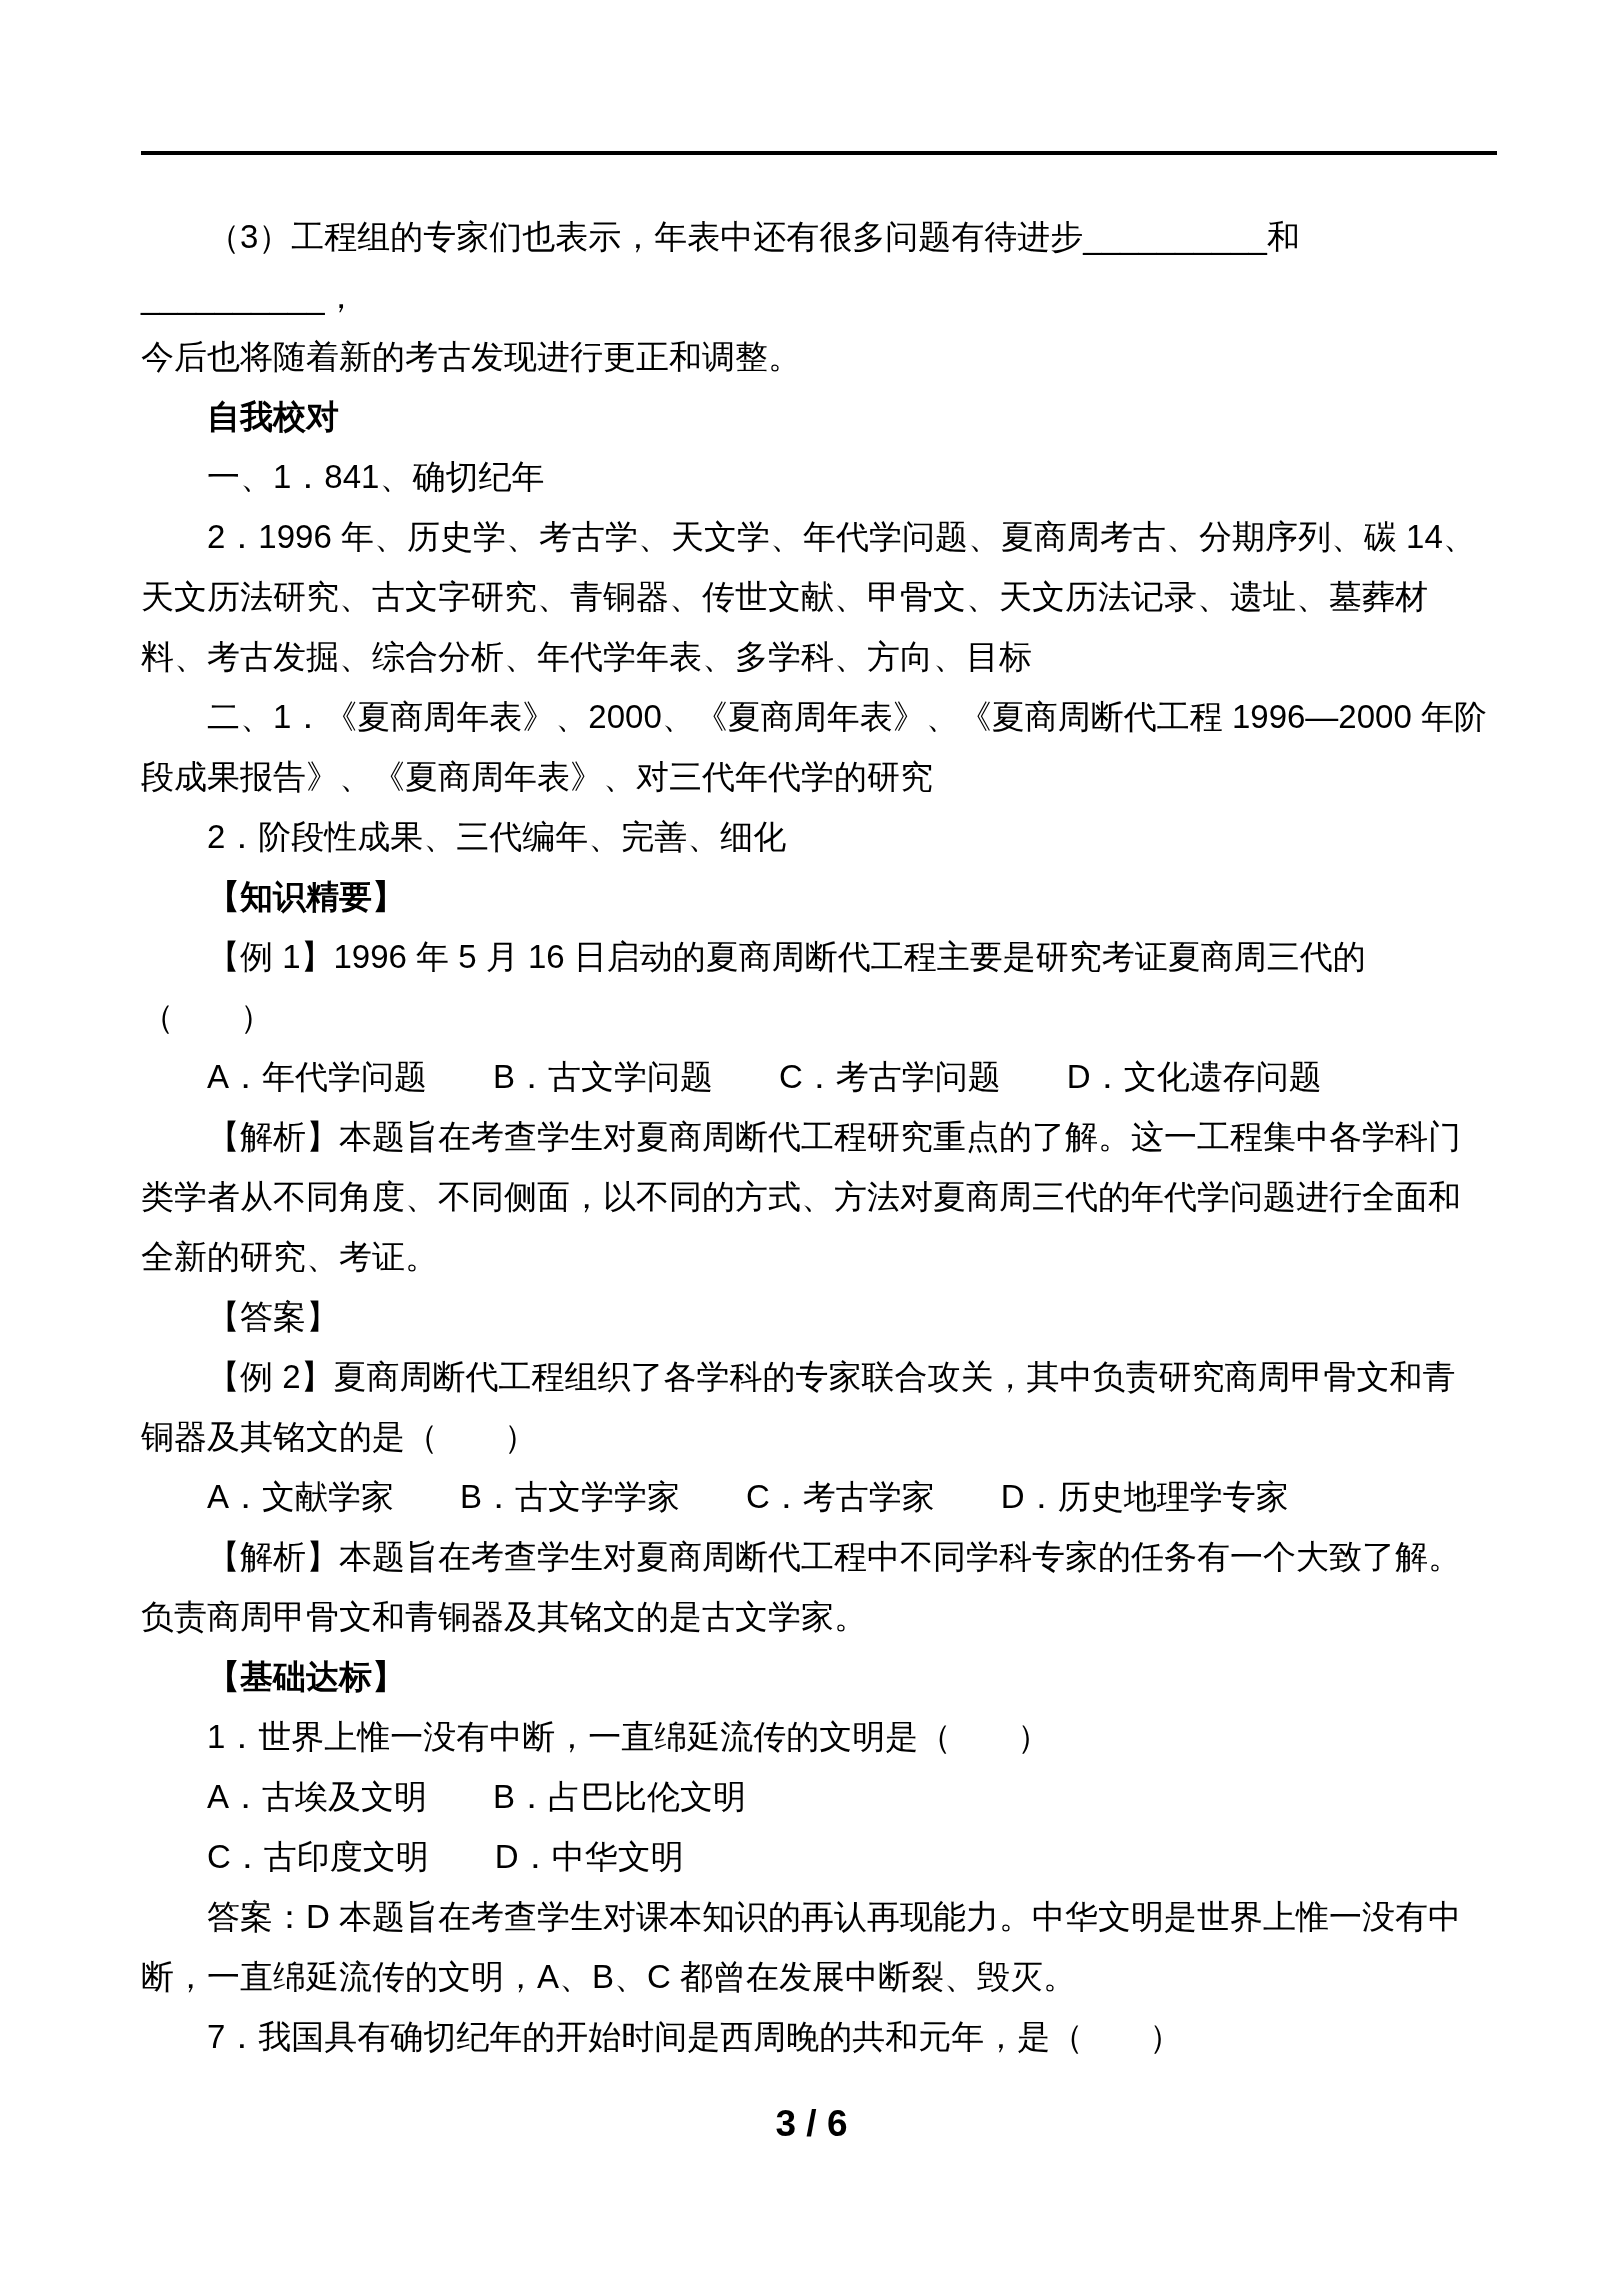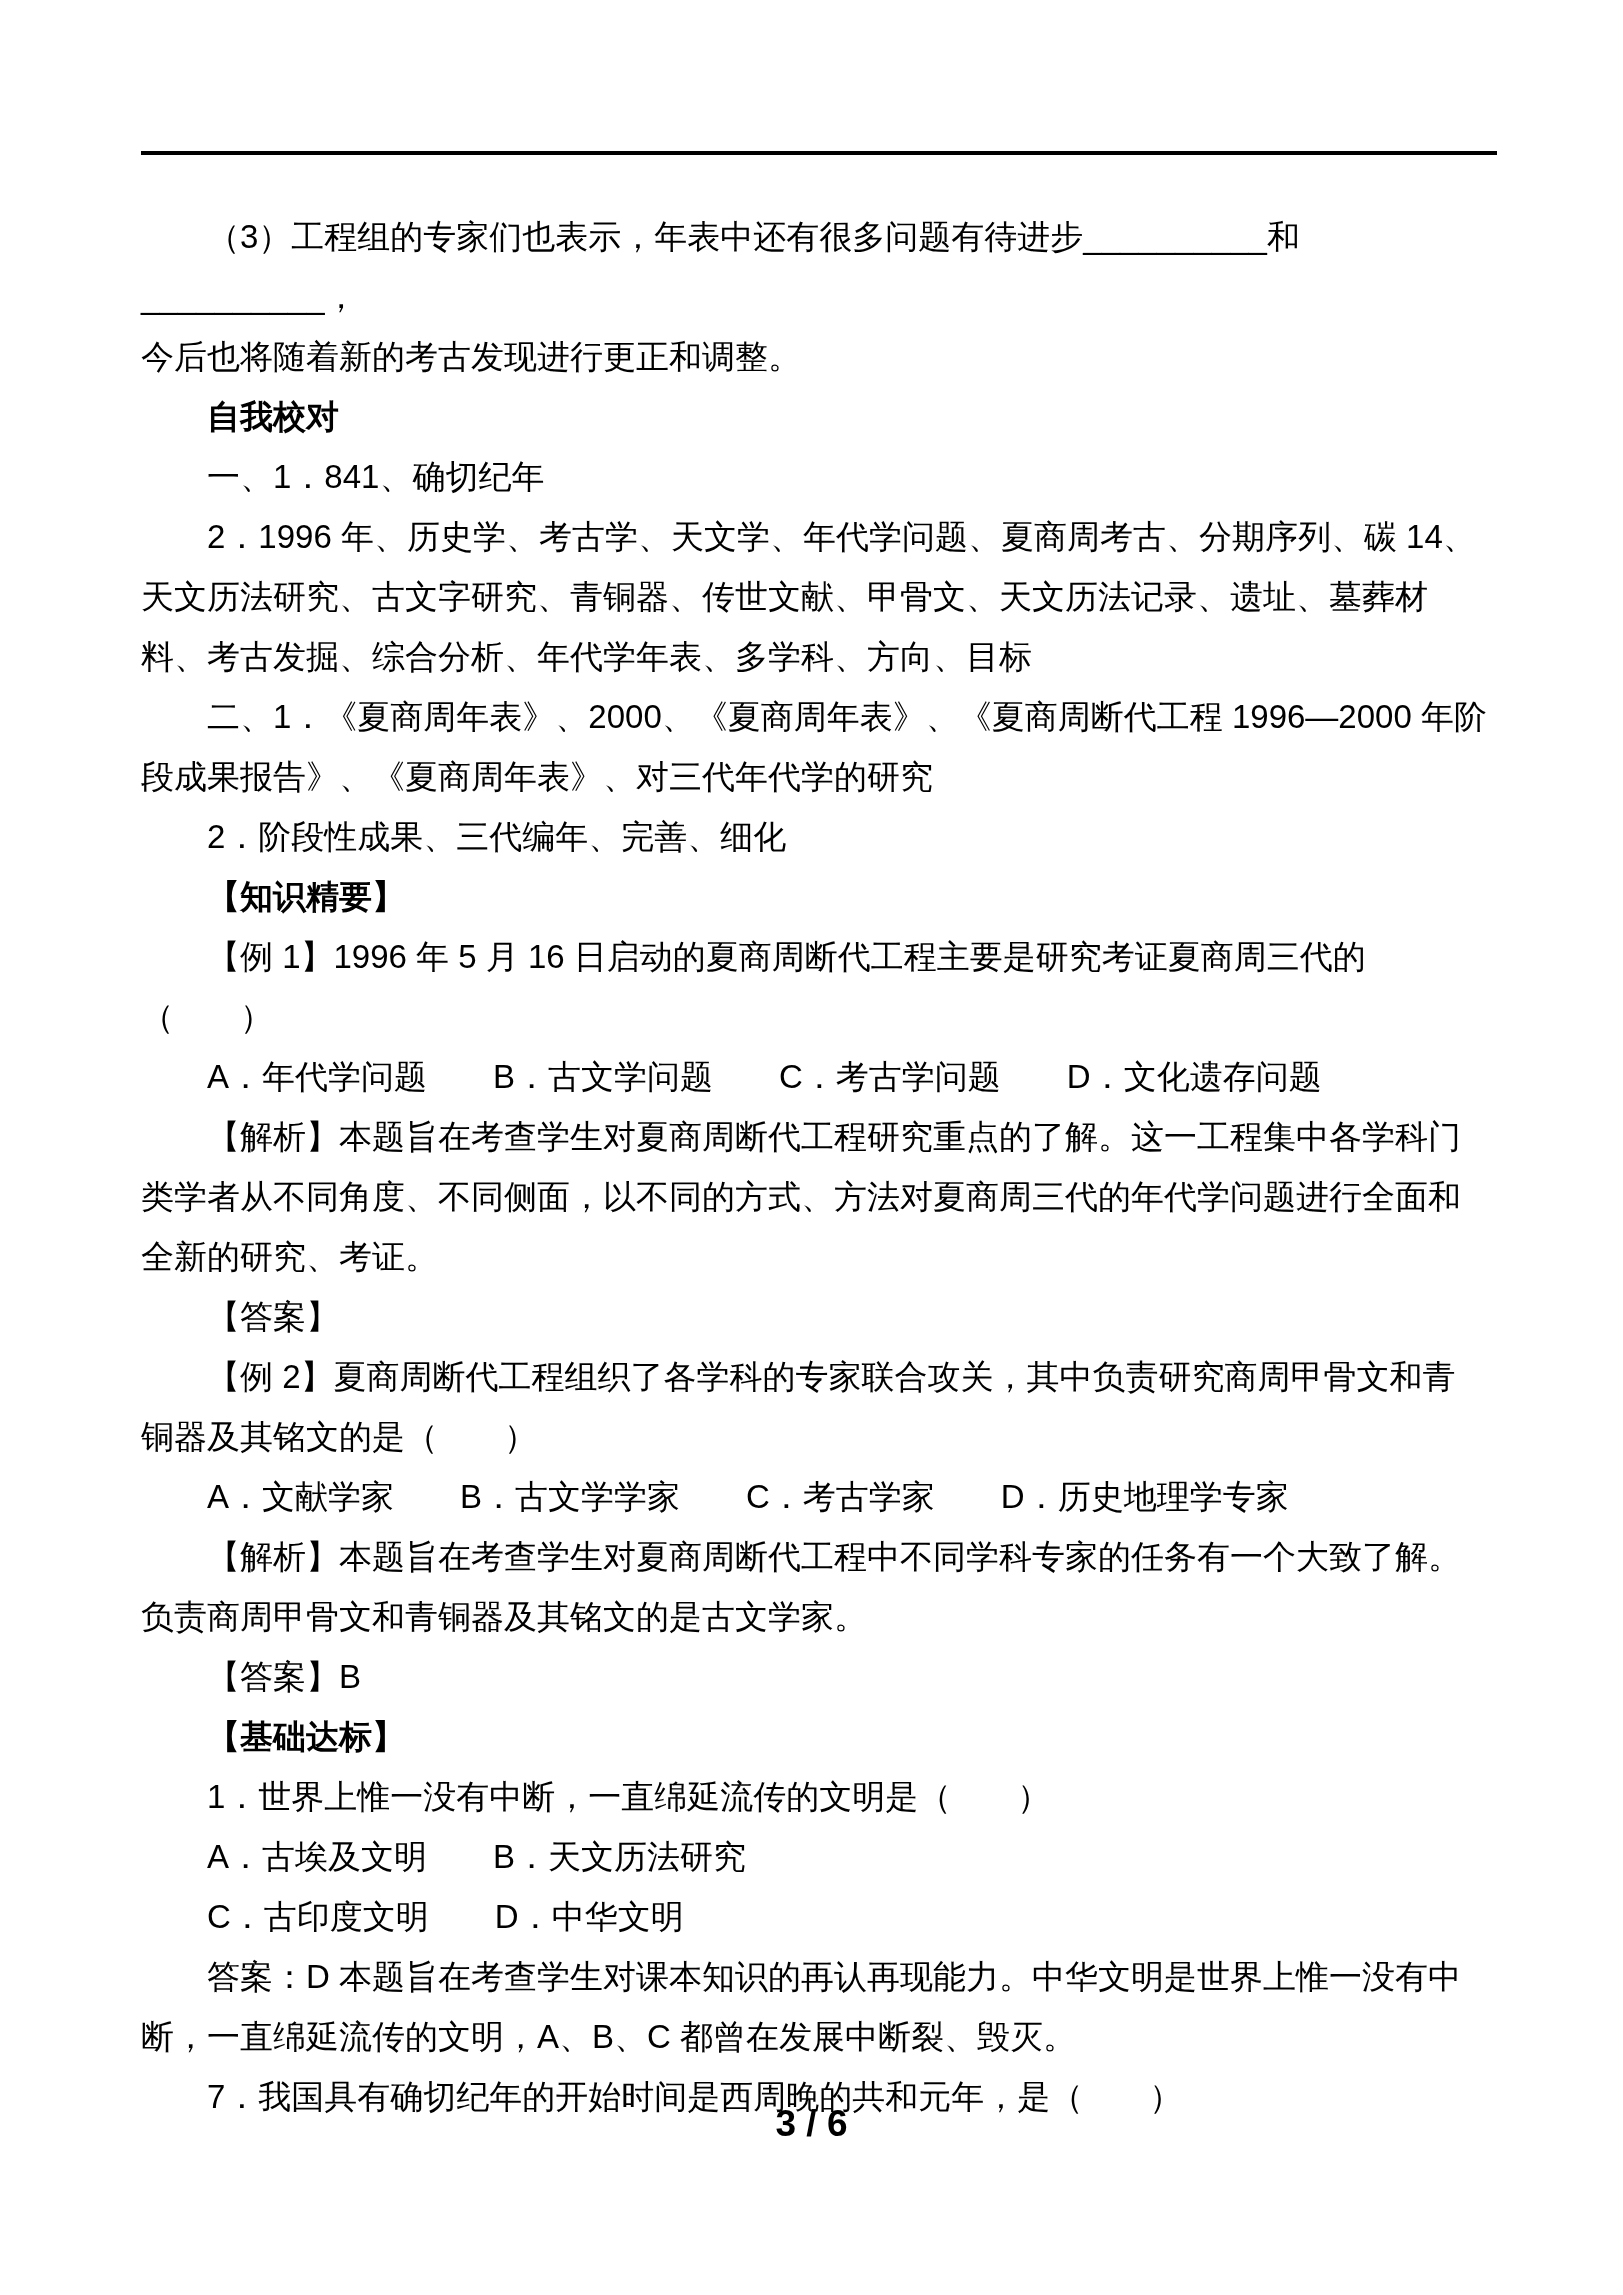--- a/index.html
+++ b/index.html
@@ -74,24 +74,23 @@
       <div class="line indent">A．年代学问题　　B．古文学问题　　C．考古学问题　　D．文化遗存问题</div>
       <div class="line indent">【解析】本题旨在考查学生对夏商周断代工程研究重点的了解。这一工程集中各学科门</div>
       <div class="line">类学者从不同角度、不同侧面，以不同的方式、方法对夏商周三代的年代学问题进行全面和</div>
       <div class="line">全新的研究、考证。</div>
       <div class="line indent">【答案】</div>
       <div class="line indent">【例 2】夏商周断代工程组织了各学科的专家联合攻关，其中负责研究商周甲骨文和青</div>
       <div class="line">铜器及其铭文的是（　　）</div>
       <div class="line indent">A．文献学家　　B．古文学学家　　C．考古学家　　D．历史地理学专家</div>
       <div class="line indent">【解析】本题旨在考查学生对夏商周断代工程中不同学科专家的任务有一个大致了解。</div>
       <div class="line">负责商周甲骨文和青铜器及其铭文的是古文学家。</div>
-      <div class="line indent">【答案】B</div>
       <div class="line indent bold">【基础达标】</div>
       <div class="line indent">1．世界上惟一没有中断，一直绵延流传的文明是（　　）</div>
-      <div class="line indent">A．古埃及文明　　B．天文历法研究</div>
+      <div class="line indent">A．古埃及文明　　B．占巴比伦文明</div>
       <div class="line indent">C．古印度文明　　D．中华文明</div>
       <div class="line indent">答案：D 本题旨在考查学生对课本知识的再认再现能力。中华文明是世界上惟一没有中</div>
       <div class="line">断，一直绵延流传的文明，A、B、C 都曾在发展中断裂、毁灭。</div>
       <div class="line indent">7．我国具有确切纪年的开始时间是西周晚的共和元年，是（　　）</div>
     </div>
   <div class="footer">3 / 6</div>
 </div>
 
 
 </body></html>

